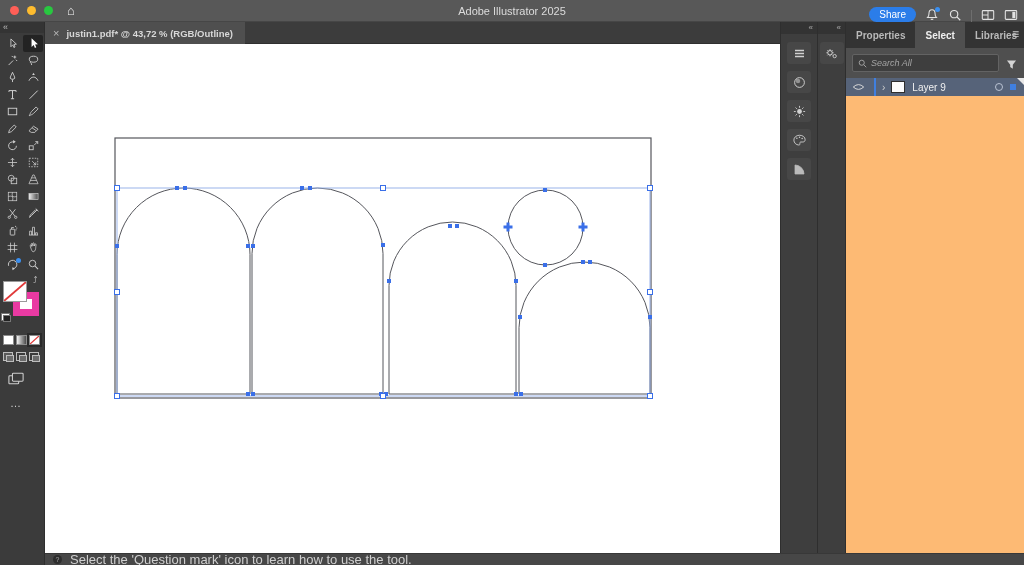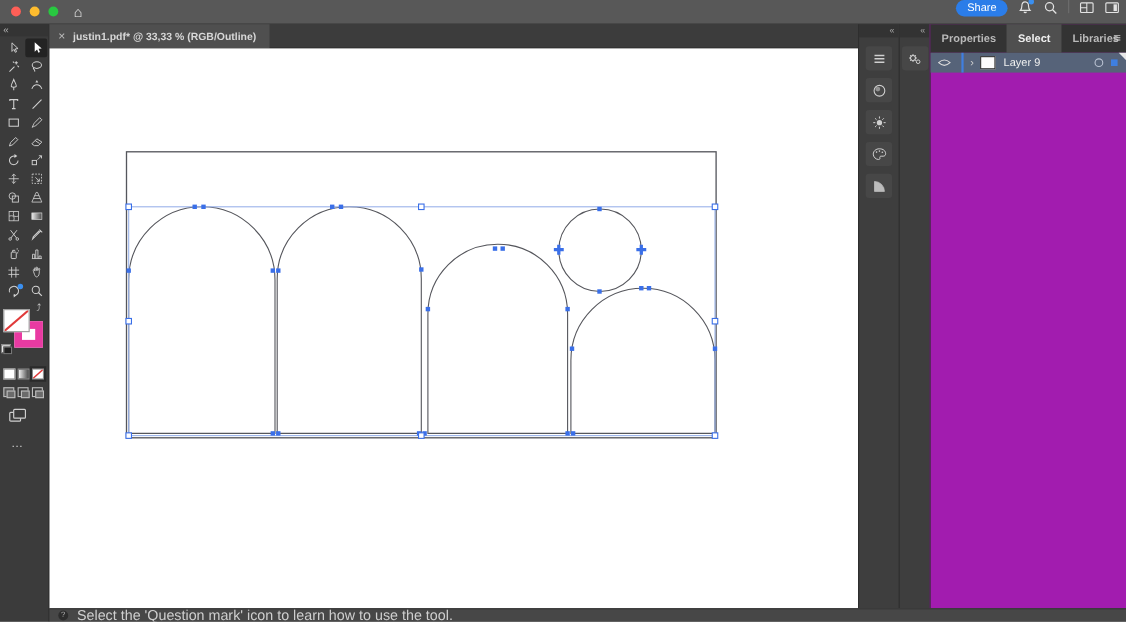--- a/index.html
+++ b/index.html
@@ -7,21 +7,21 @@
     font-family:"Liberation Sans","DejaVu Sans",sans-serif; }
   #app { position:relative; width:1024px; height:565px; overflow:hidden; }
 
   
   #titlebar { position:absolute; left:0; top:0; width:1024px; height:22px; background:#585858;
     border-bottom:1px solid #464646; display:flex; align-items:center; }
   .traffic { width:9px; height:9px; border-radius:50%; margin-left:8px; }
   .t-red{ background:#ff5f57; margin-left:10px;} .t-yellow{ background:#febc2e;} .t-green{ background:#28c840;}
   .home-glyph { color:#eee; font-size:13px; margin-left:14px; line-height:1; }
   #win-title { position:absolute; left:0; right:0; text-align:center; color:#dcdcdc; font-size:11px; }
-  #tb-right { position:absolute; right:6px; top:0; height:22px; display:flex; align-items:flex-start; gap:9px; }
+  #tb-right { position:absolute; right:6px; top:0; height:22px; display:flex; align-items:flex-end; gap:9px; }
   #share-btn { background:#2b7de9; color:#fff; font-size:10px; padding:2px 10px; border-radius:9px; border:none; }
   .tb-ic { width:14px; height:14px; color:#e3e3e3; position:relative; }
   .tb-ic svg { width:14px; height:14px; display:block; }
   .tb-sep { width:1px; height:12px; background:#6e6e6e; }
   .bell-dot { position:absolute; right:-1px; top:-1px; width:5px; height:5px; border-radius:50%; background:#3a8ff0; }
 
   
   #toolbar { position:absolute; left:0; top:22px; width:45px; height:543px; background:#3b3b3b;
     border-right:1px solid #2e2e2e; }
   #toolbar-header { height:11px; background:#343434; color:#b9b9b9; font-size:9px; line-height:10px; padding-left:3px; }
@@ -64,21 +64,21 @@
   
   .dockcol { position:absolute; top:22px; height:531px; background:#3e3e3e; border-left:1px solid #2e2e2e; }
   #dockA { left:780px; width:37px; }
   #dockB { left:817px; width:28px; }
   .dock-head { height:12px; background:#333333; color:#a8a8a8; font-size:8px; text-align:right; padding:1px 4px 0 0; line-height:10px; }
   .dock-ics { display:flex; flex-direction:column; align-items:center; gap:7px; padding-top:8px; }
   .dock-btn { width:24px; height:22px; display:flex; align-items:center; justify-content:center; color:#d0d0d0; background:#474747; border:none; border-radius:3px; }
   .dock-btn svg { width:15px; height:15px; }
 
   
-  #panel { position:absolute; left:845px; top:22px; width:179px; height:531px; background:#a21caf; border-left:1px solid #2e2e2e; }
+  #panel { position:absolute; left:845px; top:22px; width:179px; height:531px; background:#fdba74; border-left:1px solid #2e2e2e; }
   #panel-tabs { height:26px; background:#333333; display:flex; align-items:stretch; position:relative; }
   .ptab { padding:0 10px; display:flex; align-items:center; font-size:10px; color:#b9b9b9; font-weight:bold; }
   .ptab.active { background:#4f4f4f; color:#efefef; }
   #panel-menu { position:absolute; right:5px; top:6px; color:#c9c9c9; font-size:12px; line-height:1; }
   #search-row { height:30px; background:#4f4f4f; display:flex; align-items:center; padding:0 6px; gap:6px; }
   #search-box { flex:1; height:18px; background:#3e3e3e; border:1px solid #636363; border-radius:2px;
     display:flex; align-items:center; padding:0 5px; gap:4px; }
   #search-box svg { width:9px; height:9px; color:#a8a8a8; flex:none; }
   #search-input { flex:1; min-width:0; background:transparent; border:none; outline:none; color:#d9d9d9;
     font-size:9px; font-style:italic; font-family:"Liberation Sans",sans-serif; }
@@ -240,20 +240,21 @@
   </defs>
 </svg>
 
 <div id="app">
 
   <div id="titlebar">
     <div class="traffic t-red"></div>
     <div class="traffic t-yellow"></div>
     <div class="traffic t-green"></div>
     <div class="home-glyph">⌂</div>
+    <div id="win-title">Adobe Illustrator 2025</div>
     <div id="tb-right">
       <button id="share-btn">Share</button>
       <div class="tb-ic">
         <svg viewBox="0 0 16 16">
             <path d="M8,2 C5.5,2 4.5,4 4.5,6.5 C4.5,9.2 3.5,10.3 3,10.8 H13 C12.5,10.3 11.5,9.2 11.5,6.5 C11.5,4 10.5,2 8,2 Z M6.7,12.3 a1.4,1.4 0 0 0 2.6,0" fill="none" stroke="currentColor" stroke-width="1.2"></path>
           </svg>
         <span class="bell-dot"></span>
       </div>
       <div class="tb-ic">
         <svg viewBox="0 0 16 16">
@@ -451,21 +452,21 @@
           <rect x="1" y="4" width="11" height="9" rx="1" fill="none" stroke="currentColor" stroke-width="1.2"></rect>
           <rect x="5" y="1" width="12" height="9" rx="1" fill="#3b3b3b" stroke="currentColor" stroke-width="1.2"></rect>
         </svg>
     </div>
     <div id="tool-ellipsis">…</div>
   </div>
 
   <div id="tabbar">
     <div id="doc-tab">
       <span class="close">×</span>
-      <span class="label">justin1.pdf* @ 33,33 % (RGB/Outline)</span>
+      <span class="label">justin1.pdf* @ 43,72 % (RGB/Outline)</span>
     </div>
   </div>
 
   <div id="canvas">
       <svg viewBox="0 0 735 509" width="735" height="509">
         <rect x="70" y="94" width="536" height="260" fill="none" stroke="#55565c" stroke-width="1.2"></rect>
         <path d="M72,350 V210.5 A66.5,66.5 0 0 1 205,210.5 V350 Z" fill="none" stroke="#55565c" stroke-width="1"></path>
         <path d="M207,350 V209.5 A65.5,65.5 0 0 1 338,209.5 V350 Z" fill="none" stroke="#55565c" stroke-width="1"></path>
         <path d="M344,350 V241.5 A63.5,63.5 0 0 1 471,241.5 V350 Z" fill="none" stroke="#55565c" stroke-width="1"></path>
         <path d="M474,350 V283.5 A65.5,65.5 0 0 1 605,283.5 V350 Z" fill="none" stroke="#55565c" stroke-width="1"></path>
@@ -549,20 +550,34 @@
       </div>
   </div>
 
   <div id="panel">
     <div id="panel-tabs">
       <div class="ptab">Properties</div>
       <div class="ptab active">Select</div>
       <div class="ptab">Libraries</div>
       <div id="panel-menu">≡</div>
     </div>
+    <div id="search-row">
+      <div id="search-box">
+        <svg viewBox="0 0 12 12">
+            <circle cx="5" cy="5" r="3.4" fill="none" stroke="currentColor" stroke-width="1.2"></circle>
+            <path d="M7.6,7.6 L11,11" stroke="currentColor" stroke-width="1.2"></path>
+          </svg>
+        <input id="search-input" placeholder="Search All" style="">
+      </div>
+      <div id="filter-ic">
+        <svg viewBox="0 0 20 20">
+            <path d="M3,4 H17 L12,10.5 V16.5 L8,14 V10.5 Z" fill="currentColor" stroke="none"></path>
+          </svg>
+      </div>
+    </div>
     <div id="layer-row">
       <div class="eye-ic">
         <svg viewBox="0 0 16 10">
             <path d="M1.5,5 Q8,-1 14.5,5 Q8,11 1.5,5 Z" fill="none" stroke="currentColor" stroke-width="1.2"></path>
           </svg>
       </div>
       <div class="layer-accent"></div>
       <div class="layer-chevron">›</div>
       <div class="layer-thumb"></div>
       <div class="layer-name">Layer 9</div>

